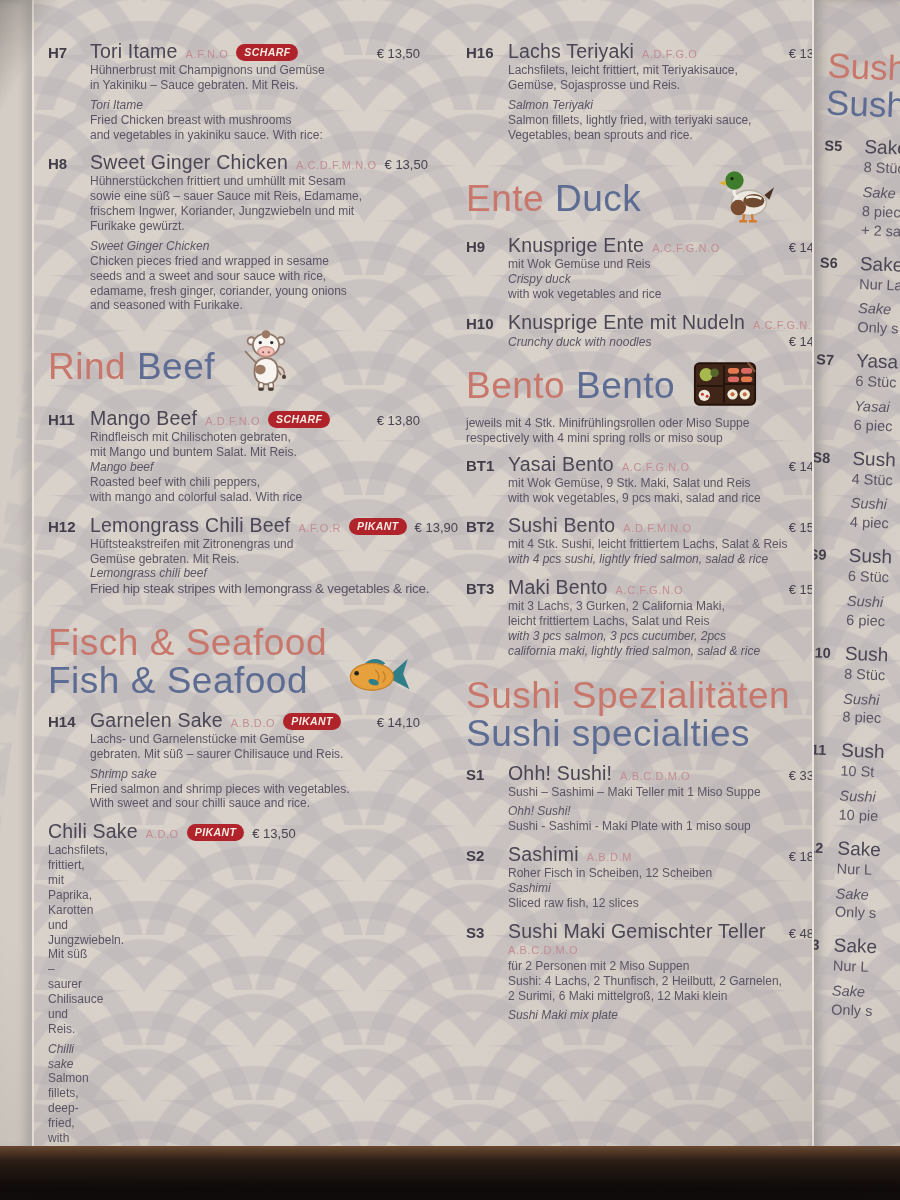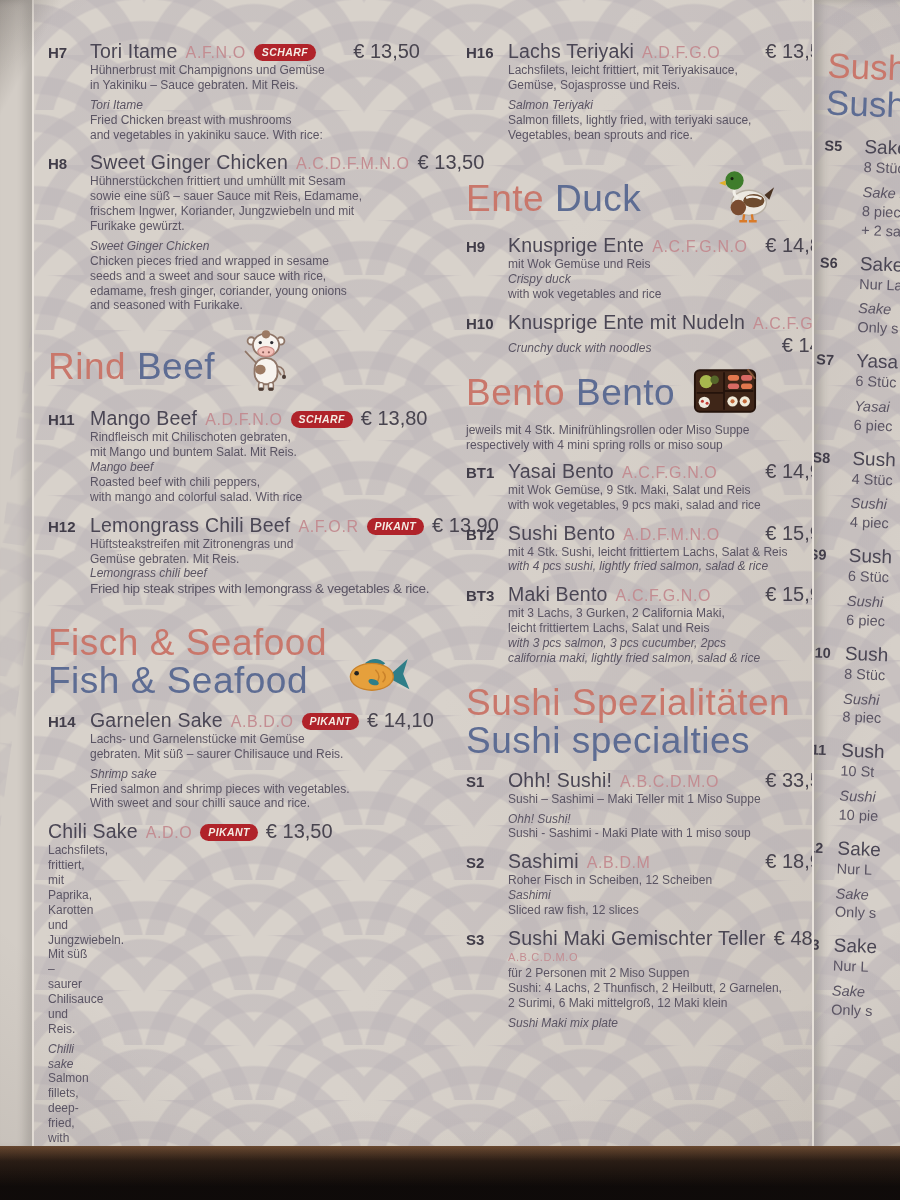--- a/index.html
+++ b/index.html
@@ -28,24 +28,24 @@
     background:linear-gradient(#6b4a31 0%,#2a1d15 28%,#0e0a09 75%);}
   
   .col{position:absolute;top:40px;}
   .col-left{left:14px;width:372px;}
   .col-right{left:432px;width:366px;}
   
   .item{display:grid;grid-template-columns:42px 1fr;margin-bottom:9px;position:relative;z-index:2;}
   .code{font-weight:700;font-size:15px;color:#413d49;padding-top:4px;}
   .trow{display:flex;align-items:baseline;gap:8px;}
   .iname{font-size:19.5px;color:#4a4654;letter-spacing:.2px;white-space:nowrap;}
-  .alg{font-size:16px;color:#c38d92;letter-spacing:.6px;white-space:nowrap;text-align:right;}
+  .alg{font-size:11px;color:#c38d92;letter-spacing:.6px;white-space:nowrap;text-align:right;}
   .badge{font-size:10.5px;font-weight:700;font-style:italic;color:#f4ece4;background:#b0232a;
     border-radius:9px;padding:2px 8px 3px;letter-spacing:.4px;position:relative;top:-2px;white-space:nowrap;}
-  .price{margin-left:auto;font-size:20px;color:#48444f;white-space:nowrap;}
+  .price{margin-left:auto;font-size:13px;color:#48444f;white-space:nowrap;}
   .txt{font-size:12px;line-height:1.24;color:#5a5463;white-space:pre-line;}
   .itl{font-style:italic;}
   .gap{margin-top:5px;}
   .cond{font-size:13.5px;letter-spacing:-.3px;}
   .alg-line{font-size:11px;color:#c38d92;letter-spacing:.6px;margin:1px 0 3px;}
   
   .shead{display:flex;align-items:center;gap:18px;margin:14px 0 8px;position:relative;z-index:2;}
   .shead .t{font-size:37px;line-height:1.04;letter-spacing:.5px;font-weight:400;}
   .wde{color:#c9776b;}
   .wen{color:#5d6c93;}

